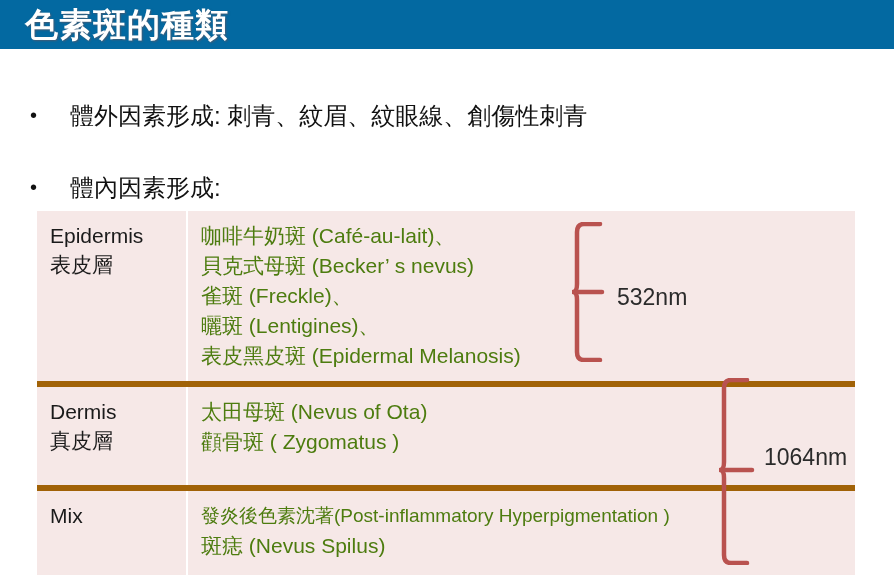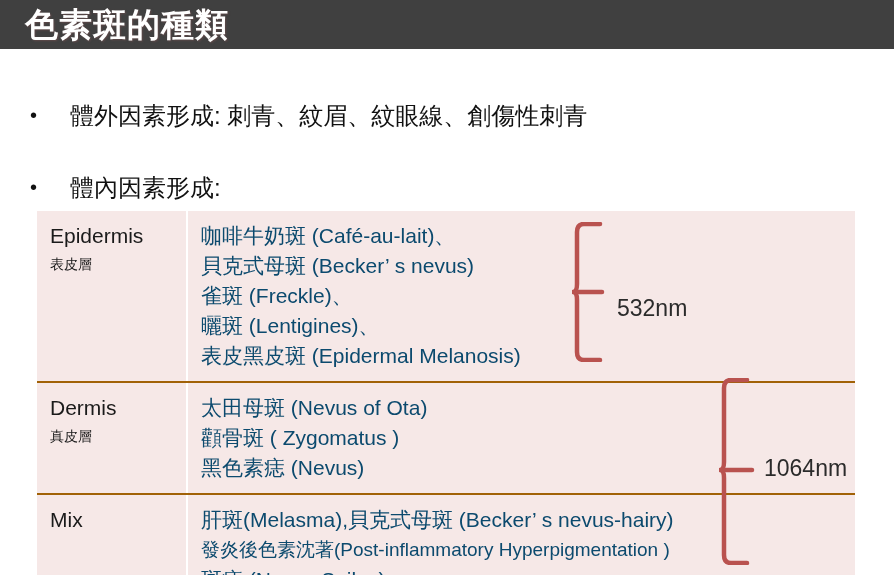--- a/index.html
+++ b/index.html
@@ -17,21 +17,21 @@
     position: relative;
   }
 
   
   #title-bar {
     position: absolute;
     left: 0;
     top: 0;
     width: 894px;
     height: 49px;
-    background: #404040;
+    background: #0369a1;
   }
 
   #slide-title {
     position: absolute;
     left: 25px;
     top: 3px;
     font-size: 33px;
     font-weight: bold;
     color: #ffffff;
     letter-spacing: 1px;
@@ -73,54 +73,54 @@
     left: 37px;
     top: 211px;
     width: 818px;
     background: #f6e8e7;
     border-collapse: collapse;
   }
 
   .trow {
     display: flex;
     align-items: stretch;
-    border-bottom: 2px solid #a16207;
+    border-bottom: 6px solid #a16207;
   }
 
   .trow:last-child { border-bottom: none; }
 
   .cell-label {
     width: 151px;
     flex: 0 0 151px;
     padding: 10px 0 10px 13px;
     border-right: 2px solid #ffffff;
   }
 
   .cell-label .en {
     font-size: 21px;
     line-height: 29px;
     color: #1a1a1a;
   }
 
   .cell-label .zh {
-    font-size: 14px;
+    font-size: 21px;
     line-height: 29px;
     color: #1a1a1a;
   }
 
   .cell-content {
     flex: 1 1 auto;
     padding: 10px 0 10px 13px;
     position: relative;
   }
 
   .content-line {
     font-size: 21px;
     line-height: 30px;
-    color: #0c4a6e;
+    color: #4d7c0f;
     white-space: nowrap;
   }
 
   .content-line.small {
     font-size: 19px;
   }
 
   
   #row-epidermis { min-height: 161px; }
   #row-dermis    { min-height: 104px; }
@@ -136,21 +136,20 @@
   #brace-1064 { left: 719px; top: 378px;  width: 136px; height: 187px; }
 
   .brace-svg { display: block; }
 
   .nm-label {
     position: absolute;
     font-size: 23px;
     line-height: 28px;
     color: #2b2b2b;
     white-space: nowrap;
-    margin-top: 11px;
   }
 
   #label-532  { left: 617px; top: 283px; }
   #label-1064 { left: 764px; top: 443px; }
 </style>
 </head>
 <body>
 
 <div id="title-bar">
   <div id="slide-title">色素斑的種類</div>
@@ -183,30 +182,28 @@
   </div>
 
   <div class="trow" id="row-dermis">
     <div class="cell-label">
       <div class="en">Dermis</div>
       <div class="zh">真皮層</div>
     </div>
     <div class="cell-content">
       <div class="content-line">太田母斑 (Nevus of Ota)</div>
       <div class="content-line">顴骨斑 ( Zygomatus )</div>
-      <div class="content-line">黑色素痣 (Nevus)</div>
     </div>
   </div>
 
   <div class="trow" id="row-mix">
     <div class="cell-label">
       <div class="en">Mix</div>
     </div>
     <div class="cell-content">
-      <div class="content-line">肝斑(Melasma),貝克式母斑 (Becker’ s nevus-hairy)</div>
       <div class="content-line small">發炎後色素沈著(Post-inflammatory Hyperpigmentation )</div>
       <div class="content-line">斑痣 (Nevus Spilus)</div>
     </div>
   </div>
 
 </div>
 
 <div class="brace-group" id="brace-532">
   <svg class="brace-svg" width="60" height="140" viewBox="0 0 60 140">
     <path d="M 28 2 L 12 2 Q 5 2 5 10 L 5 62 Q 5 70 1 70 Q 5 70 5 78 L 5 130 Q 5 138 12 138 L 28 138" fill="none" stroke="#b9524f" stroke-width="4.5" stroke-linecap="round" stroke-linejoin="round"></path>

